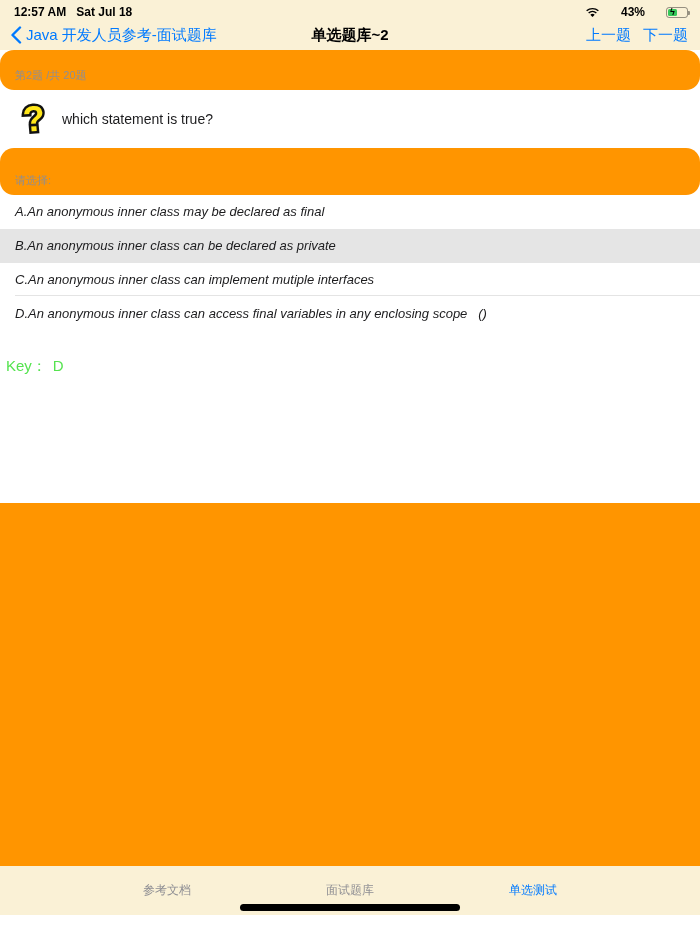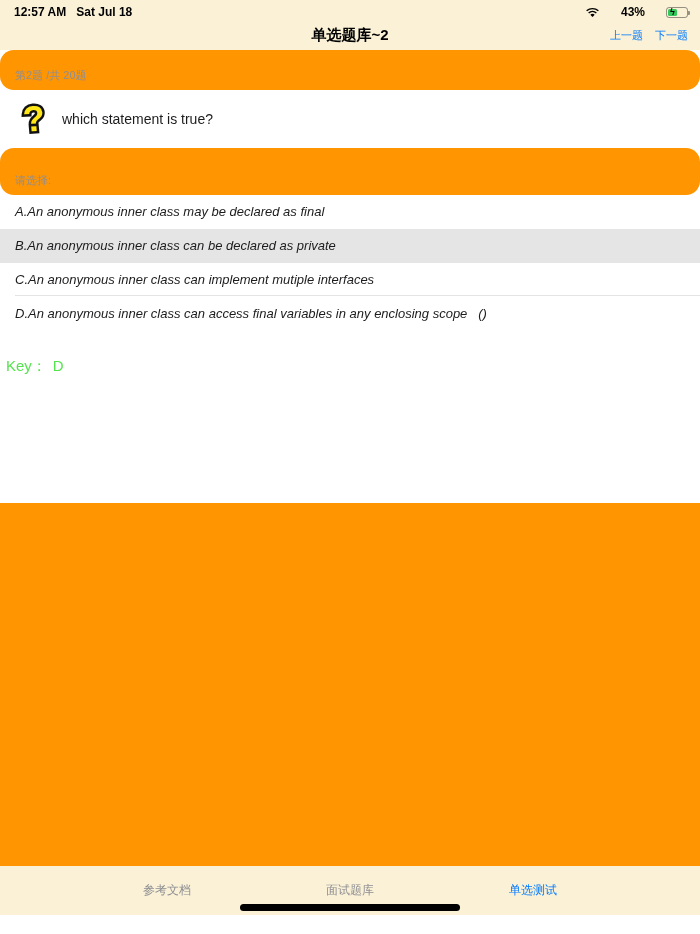--- a/index.html
+++ b/index.html
@@ -20,21 +20,21 @@
   .wifi { width:15px; height:11px; display:inline-block; }
   .battery { width:22px; height:11px; border:1px solid rgba(0,0,0,.4); border-radius:3px; position:relative; }
   .battery::after { content:""; position:absolute; right:-3px; top:3px; width:2px; height:4px; background:rgba(0,0,0,.4); border-radius:0 1px 1px 0; }
   .battery-fill { position:absolute; left:1px; top:1px; bottom:1px; width:45%; background:#34C759; border-radius:1.5px; }
   .battery-bolt { position:absolute; left:3px; top:-1px; font-size:9px; color:#000; font-weight:700; line-height:11px; }
 
   
   .navbar { height:30px; background:#FAF1D6; position:relative; display:flex; align-items:center; }
   .nav-back { display:flex; align-items:center; gap:4px; color:#007AFF; font-size:15px; padding-left:10px; cursor:pointer; }
   .nav-title { position:absolute; left:0; right:0; text-align:center; font-size:15px; font-weight:700; color:#000; pointer-events:none; }
-  .nav-right { margin-left:auto; display:flex; gap:12px; padding-right:12px; color:#007AFF; font-size:11px; }
+  .nav-right { margin-left:auto; display:flex; gap:12px; padding-right:12px; color:#007AFF; font-size:15px; }
   .nav-right span { cursor:pointer; }
 
   
   .band { background:#FF9500; color:#8e8e93; font-size:11px;border-radius:14px; }
   .band1 { height:40px; display:flex; align-items:flex-end; padding:0 0 7px 15px; }
   .band2 { height:47px; display:flex; align-items:flex-end; padding:0 0 7px 15px; }
   .band3 { height:19px; display:flex; align-items:center; padding-left:15px; }
 
   
   .question-row { height:58px; background:#fff; display:flex; align-items:center; padding-left:18px; gap:12px; }
@@ -79,20 +79,26 @@
       </svg>
       <span>43%</span>
       <span class="battery">
         <span class="battery-fill"></span>
         <span class="battery-bolt">ϟ</span>
       </span>
     </div>
   </div>
 
   <div class="navbar">
+    <div class="nav-back">
+      <svg width="12" height="18" viewBox="0 0 12 18">
+        <path d="M10 1.5 L2.5 9 L10 16.5" fill="none" stroke="#007AFF" stroke-width="2.4" stroke-linecap="round" stroke-linejoin="round"></path>
+      </svg>
+      <span>Java 开发人员参考-面试题库</span>
+    </div>
     <div class="nav-title">单选题库~2</div>
     <div class="nav-right">
       <span>上一题</span>
       <span>下一题</span>
     </div>
   </div>
 
   <div class="band band1">
     <span>第2题 /共 20题</span>
   </div>

